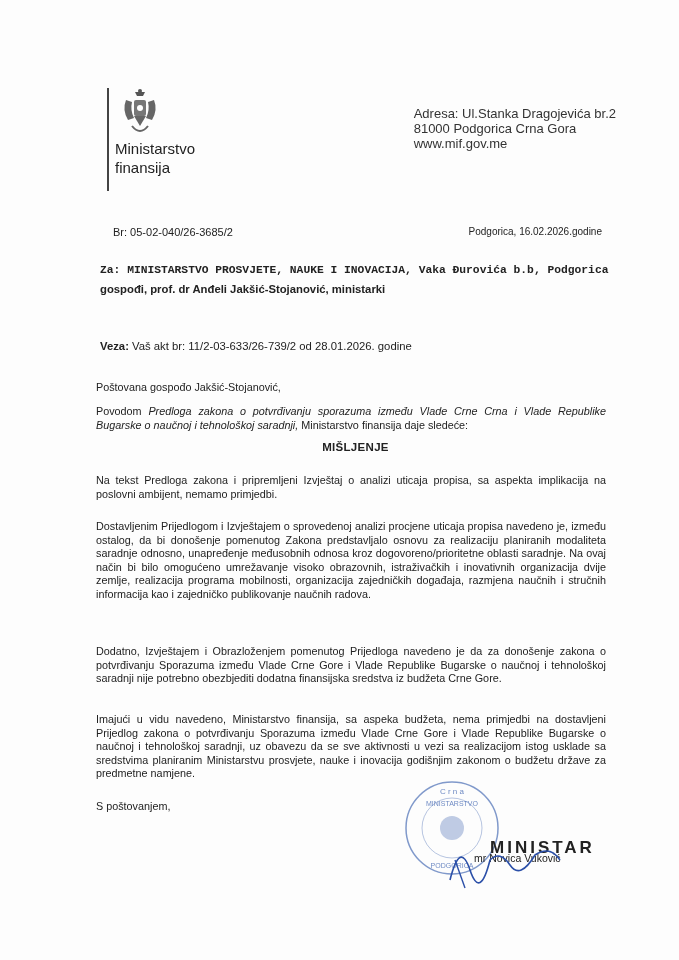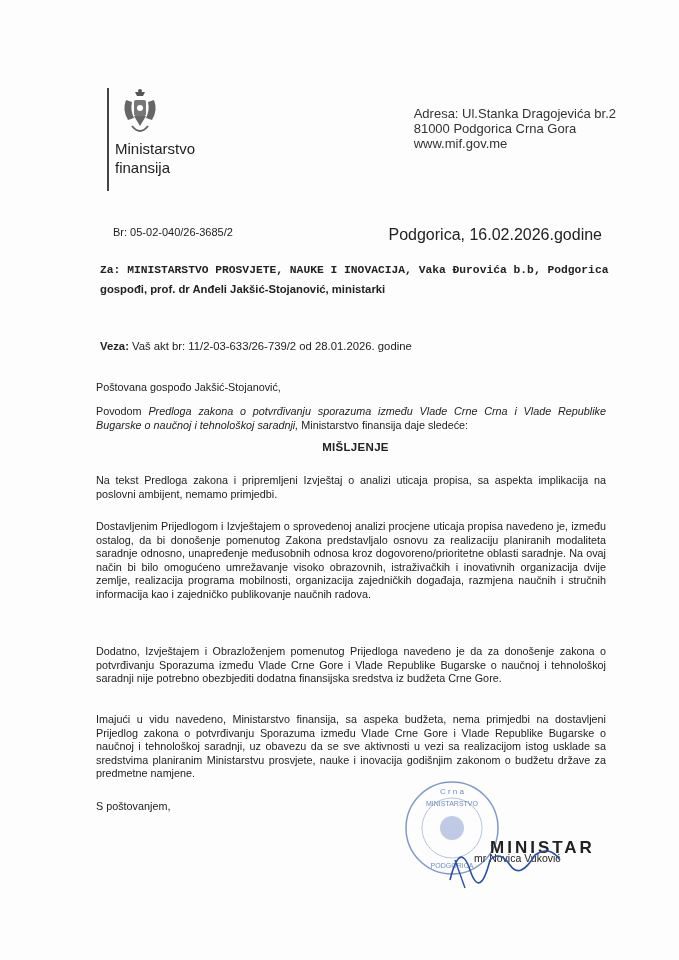--- a/index.html
+++ b/index.html
@@ -6,21 +6,21 @@
   body {
     width: 679px; height: 960px; background: #ffffff; position: relative; overflow: hidden;
     font-family: "Liberation Sans", sans-serif; color: #222;
   }
   .page { position: absolute; left: 0; top: 0; width: 679px; height: 960px; background: #fdfdfd; }
   .vline { position: absolute; left: 107px; top: 88px; width: 2px; height: 103px; background: #444; }
   .crest { position: absolute; left: 120px; top: 88px; width: 40px; height: 52px; }
   .org { position: absolute; left: 115px; top: 139px; font-size: 15px; line-height: 19px; color: #222; }
   .addr { position: absolute; right: 63px; top: 106px; text-align: left; font-size: 13px; line-height: 15px; color: #333; }
   .ref { position: absolute; left: 93px; top: 226px; font-size: 11px; margin-left: 20px; }
-  .date { position: absolute; right: 77px; top: 226px; font-size: 16px; }
+  .date { position: absolute; right: 77px; top: 226px; font-size: 10px; }
   .hdr { position: absolute; left: 100px; width: 510px; font-size: 11.3px; line-height: 14px; }
   .b { font-weight: bold; }
   .para { position: absolute; left: 96px; width: 510px; font-size: 10.8px; line-height: 13.6px; text-align: justify; }
   .title { position: absolute; left: 0; width: 679px; text-align: center; top: 441px; font-size: 11.5px; font-weight: bold; letter-spacing: 0.3px; margin-left: 16px; }
   .sal { position: absolute; left: 96px; top: 800px; font-size: 10.8px; }
   .stamp { position: absolute; left: 402px; top: 778px; width: 100px; height: 100px; }
   .minister { position: absolute; left: 490px; top: 838px; font-size: 17px; font-weight: bold; letter-spacing: 3px; }
   .mname { position: absolute; left: 474px; top: 852px; font-size: 10.5px; }
   .sig { position: absolute; left: 440px; top: 830px; width: 130px; height: 60px; }
   i { font-style: italic; }

